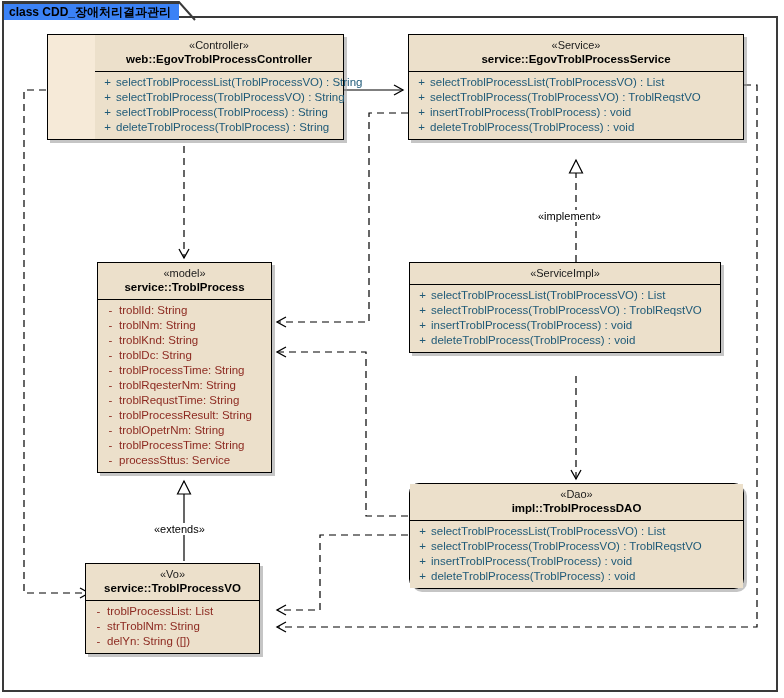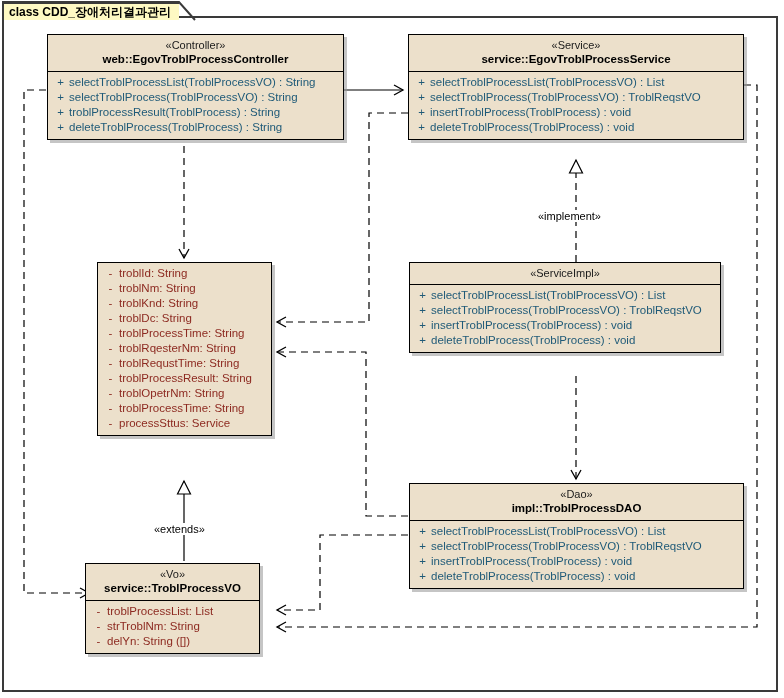--- a/index.html
+++ b/index.html
@@ -27,21 +27,21 @@
     border: 2px solid #3a3a3a;
     box-sizing: border-box;
     background: transparent;
   }
   #frame-tab {
     position: absolute;
     left: 2px;
     top: 2px;
     height: 18px;
     box-sizing: border-box;
-    background: #fef9c3;
+    background: #3b82f6;
     border-top: 2px solid #3a3a3a;
     border-left: 2px solid #3a3a3a;
     padding: 0 22px 0 5px;
     display: flex;
     align-items: center;
     white-space: nowrap;
   }
   #frame-title {
     font-size: 12px;
     font-weight: bold;
@@ -179,37 +179,37 @@
     </g>
 
     <g>
       <line x1="184" y1="561" x2="184" y2="481" stroke="#000" stroke-width="1.2" marker-end="url(#hollowTri)"></line>
     </g>
   </svg>
 
   <div class="edge-label" style="left:536px; top:210px;">«implement»</div>
   <div class="edge-label" style="left:152px; top:523px;text-align:right;">«extends»</div>
 
-  <div class="uml" id="box-controller" style="left:47px; top:34px; width:297px;">
+  <div class="uml" id="box-controller" style="left:47px; top:34px; width:297px;padding-left:47px;">
     <div class="uml-head">
       <div class="uml-stereo">«Controller»</div>
       <div class="uml-name">web::EgovTroblProcessController</div>
     </div>
     <div class="uml-body">
       <div class="member op">
         <span class="vis">+</span>
         <span>selectTroblProcessList(TroblProcessVO) : String</span>
       </div>
       <div class="member op">
         <span class="vis">+</span>
         <span>selectTroblProcess(TroblProcessVO) : String</span>
       </div>
       <div class="member op">
         <span class="vis">+</span>
-        <span>troblProcessResult(TroblProcess) : String</span>
+        <span>selectTroblProcess(TroblProcess) : String</span>
       </div>
       <div class="member op">
         <span class="vis">+</span>
         <span>deleteTroblProcess(TroblProcess) : String</span>
       </div>
     </div>
   </div>
 
   <div class="uml" id="box-service" style="left:408px; top:34px; width:336px;">
     <div class="uml-head">
@@ -230,20 +230,24 @@
         <span>insertTroblProcess(TroblProcess) : void</span>
       </div>
       <div class="member op">
         <span class="vis">+</span>
         <span>deleteTroblProcess(TroblProcess) : void</span>
       </div>
     </div>
   </div>
 
   <div class="uml" id="box-model" style="left:97px; top:262px; width:175px;">
+    <div class="uml-head">
+      <div class="uml-stereo">«model»</div>
+      <div class="uml-name">service::TroblProcess</div>
+    </div>
     <div class="uml-body">
       <div class="member attr">
         <span class="vis">-</span>
         <span>troblId:  String</span>
       </div>
       <div class="member attr">
         <span class="vis">-</span>
         <span>troblNm:  String</span>
       </div>
       <div class="member attr">
@@ -302,21 +306,21 @@
         <span class="vis">+</span>
         <span>insertTroblProcess(TroblProcess) : void</span>
       </div>
       <div class="member op">
         <span class="vis">+</span>
         <span>deleteTroblProcess(TroblProcess) : void</span>
       </div>
     </div>
   </div>
 
-  <div class="uml" id="box-dao" style="left:409px; top:483px; width:335px;">
+  <div class="uml" id="box-dao" style="left:409px; top:483px; width:335px;border-radius:10px;">
     <div class="uml-head">
       <div class="uml-stereo">«Dao»</div>
       <div class="uml-name">impl::TroblProcessDAO</div>
     </div>
     <div class="uml-body">
       <div class="member op">
         <span class="vis">+</span>
         <span>selectTroblProcessList(TroblProcessVO) : List</span>
       </div>
       <div class="member op">

